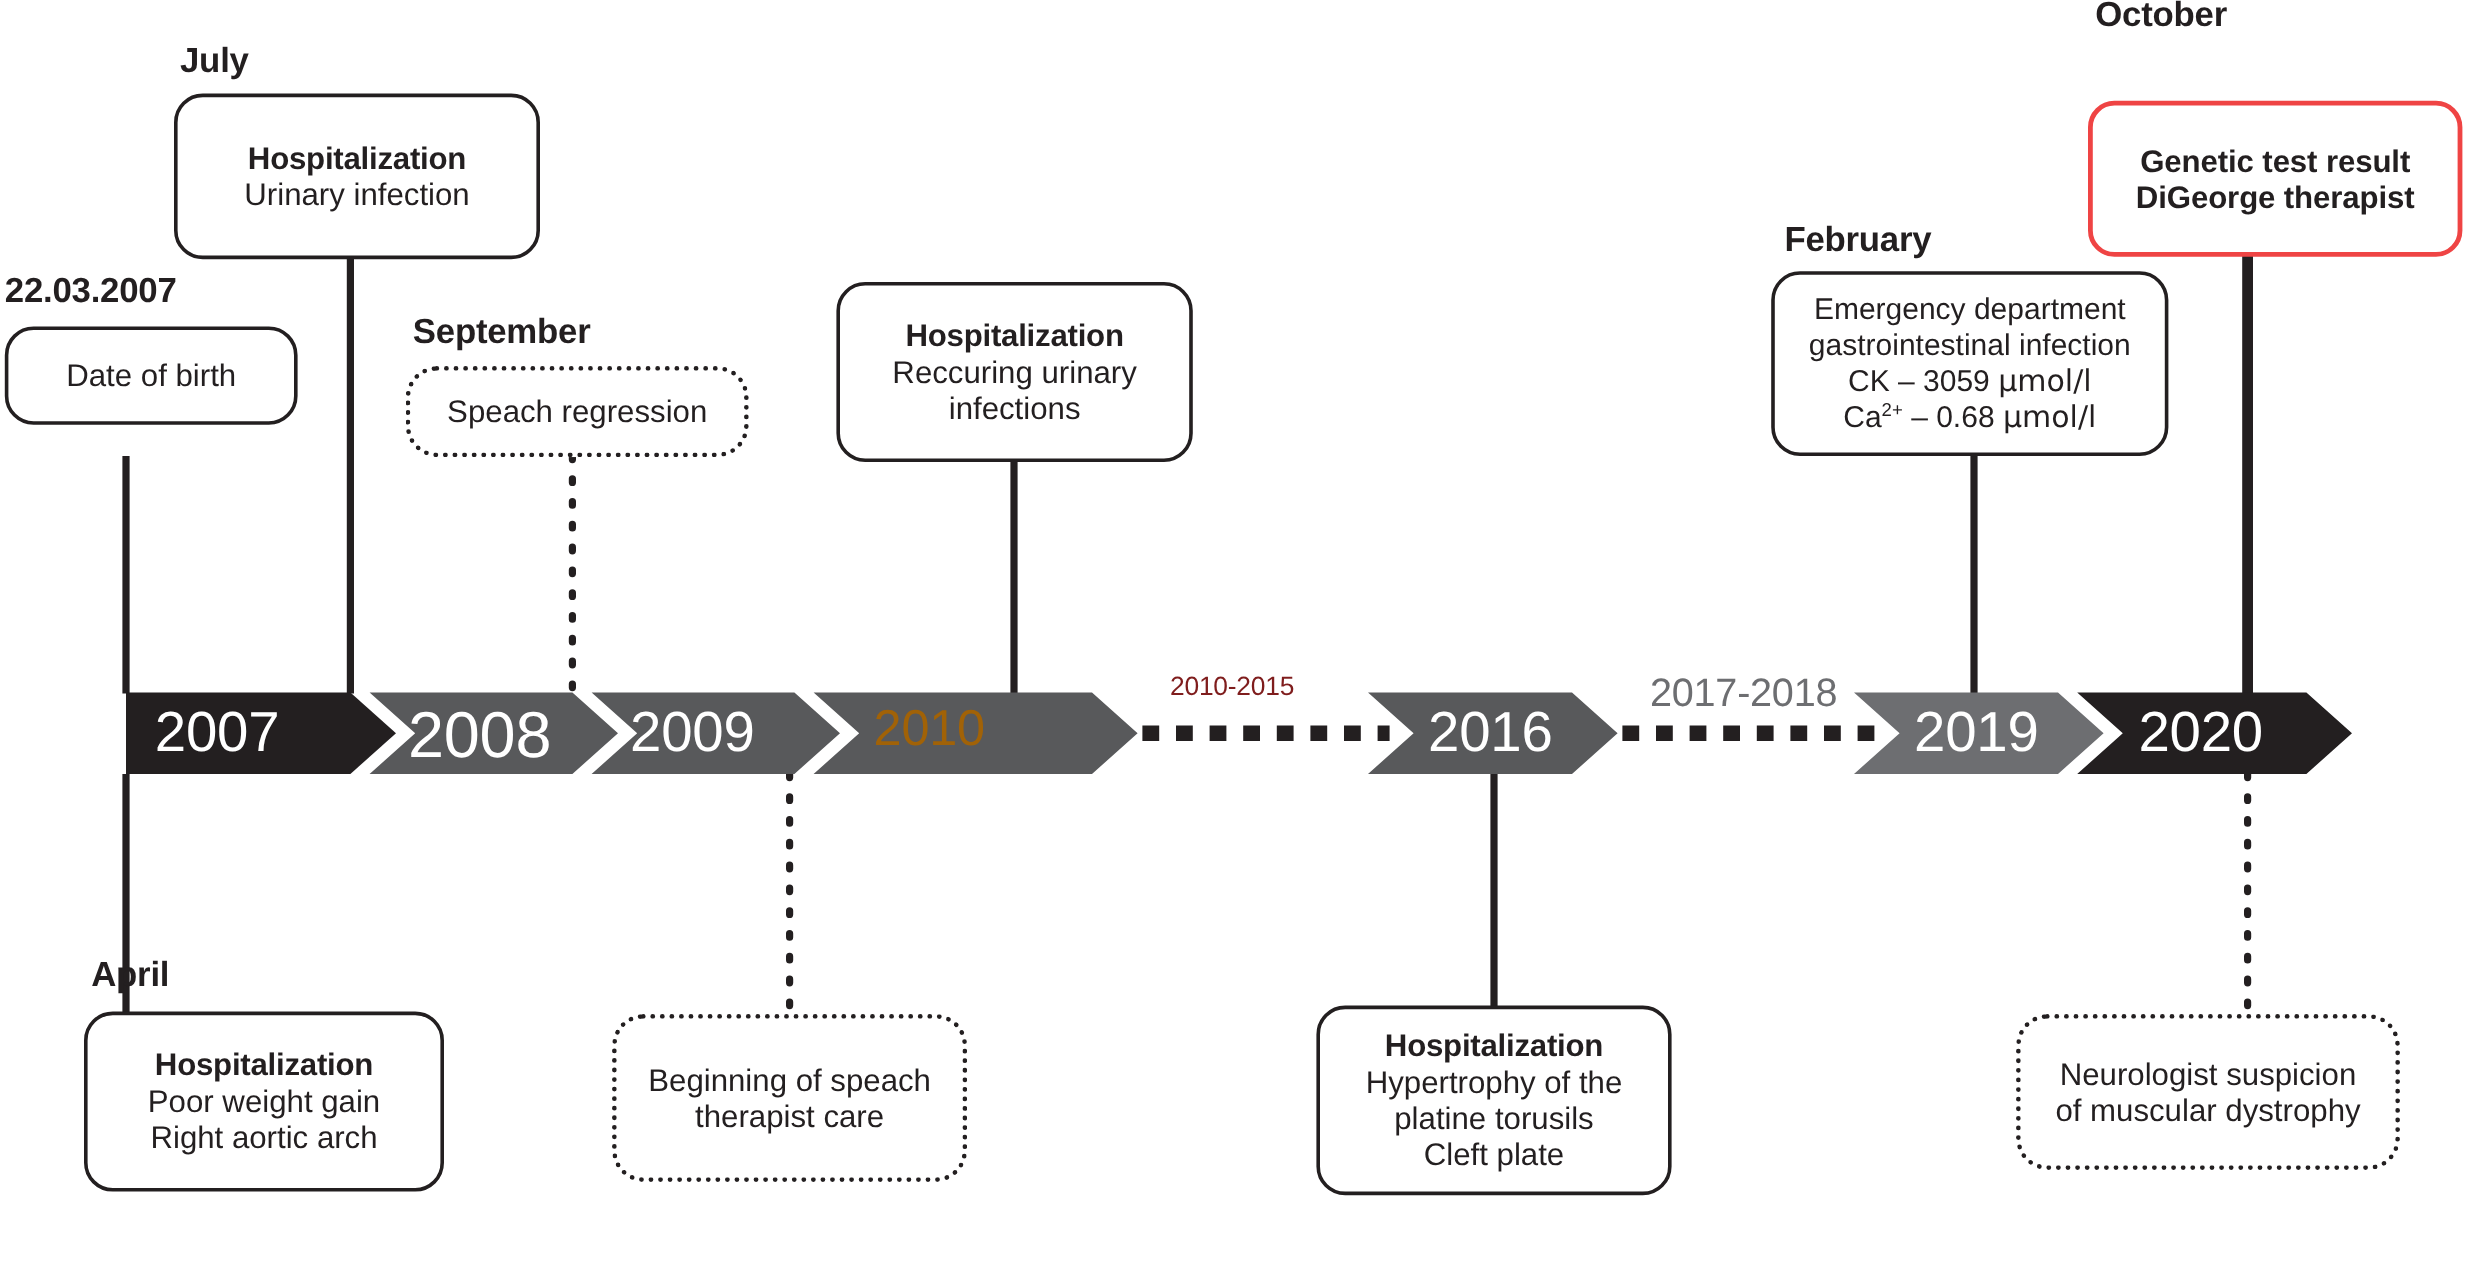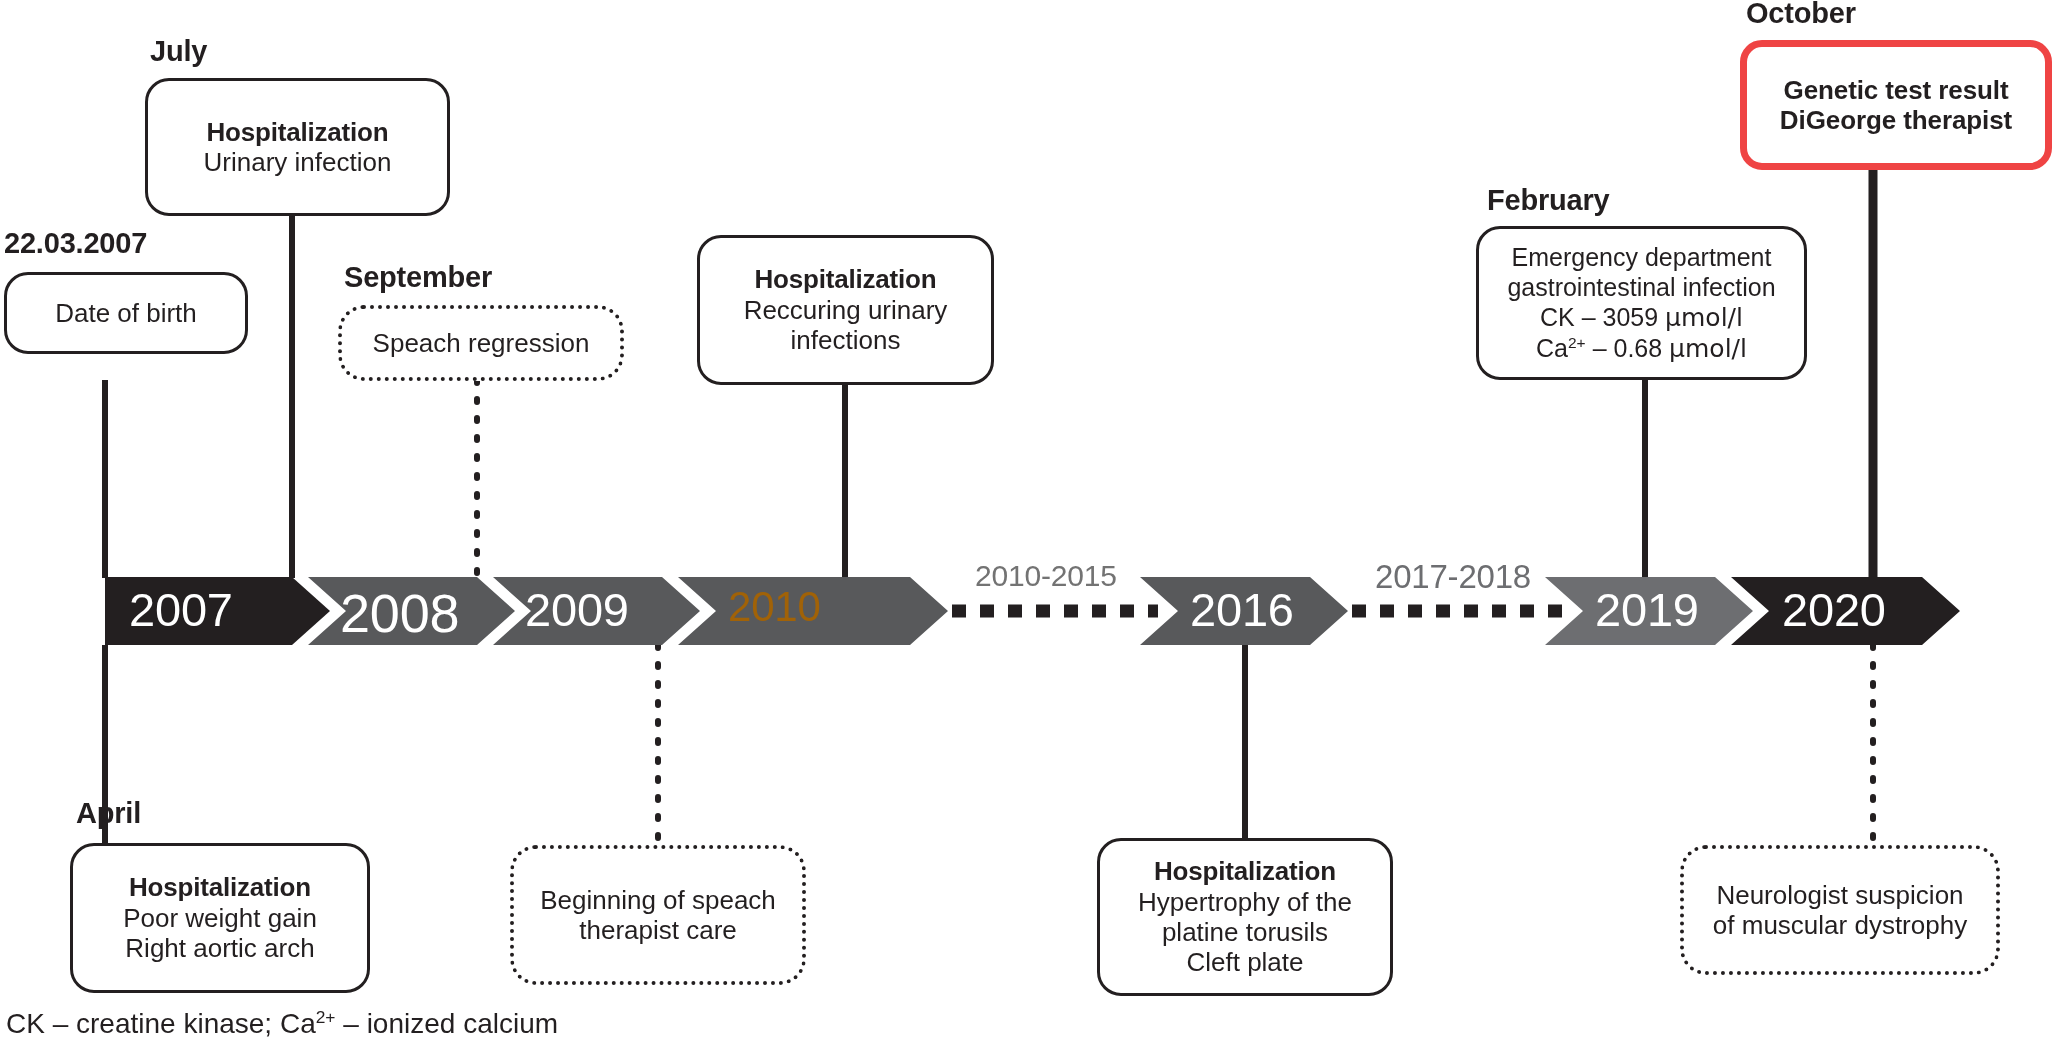--- a/index.html
+++ b/index.html
@@ -48,22 +48,23 @@
     color:#231f20;
     font-size:26px;
     line-height:1.17;
     padding:8px 14px;
   }
   .box.solid{
     border:3px solid #231f20;
     border-radius:24px;
   }
   .box.thick{
-    border:7px solid #ef4444;
+    border:4px solid #ef4444;
     border-radius:22px;
+    margin-top:44px;
   }
   .box.dotted{
     border:4px dotted #231f20;
     border-radius:26px;
     justify-content:center;
   }
   .box .title{
     font-weight:bold;
     letter-spacing:-0.2px;
   }
@@ -141,21 +142,21 @@
   <div class="caption" style="left:1190px;top:585px;font-size:47px;font-weight:normal;color:#ffffff;">
     <span>2016</span>
   </div>
   <div class="caption" style="left:1595px;top:585px;font-size:47px;font-weight:normal;color:#ffffff;">
     <span>2019</span>
   </div>
   <div class="caption" style="left:1782px;top:585px;font-size:47px;font-weight:normal;color:#ffffff;">
     <span>2020</span>
   </div>
 
-  <div class="caption" style="left:975px;top:560px;font-size:30px;font-weight:normal;color:#737373;">
+  <div class="caption" style="left:975px;top:560px;font-size:22px;font-weight:normal;color:#7f1d1d;">
     <span>2010-2015</span>
   </div>
   <div class="caption" style="left:1375px;top:560px;font-size:33px;font-weight:normal;color:#6d6e71;">
     <span>2017-2018</span>
   </div>
 
   <div class="caption" style="left:4px;top:228px;">
     <span>22.03.2007</span>
   </div>
   <div class="box solid" style="left:4px;top:272px;width:244px;height:82px;">
@@ -220,17 +221,14 @@
     <span class="line">Hypertrophy of the</span>
     <span class="line">platine torusils</span>
     <span class="line">Cleft plate</span>
   </div>
 
   <div class="box dotted" style="left:1680px;top:845px;width:320px;height:130px;">
     <span class="line">Neurologist suspicion</span>
     <span class="line">of muscular dystrophy</span>
   </div>
 
-  <div id="footnote">
-    <span>CK – creatine kinase; Ca</span><sup>2+</sup><span> – ionized calcium</span>
-  </div>
 
 </div>
 
 </body></html>

